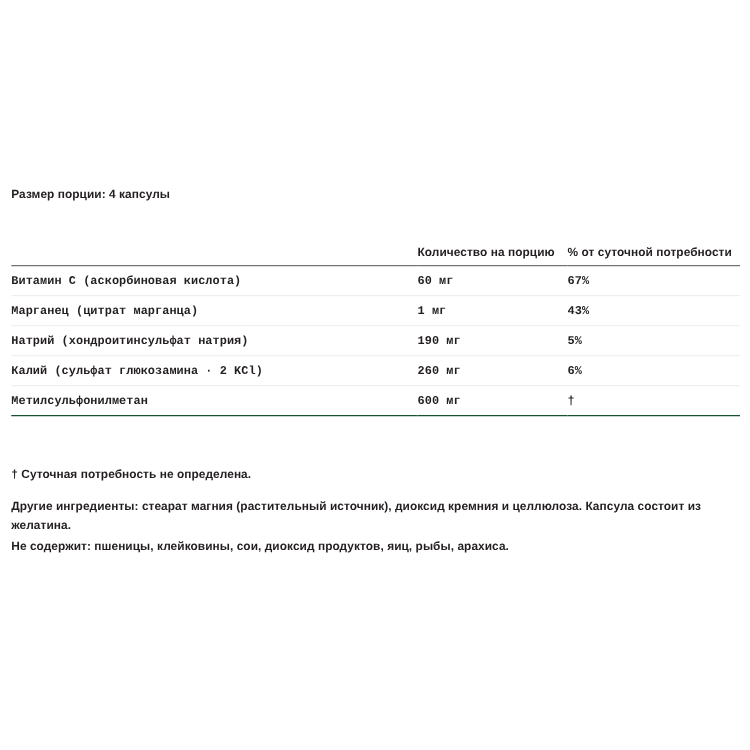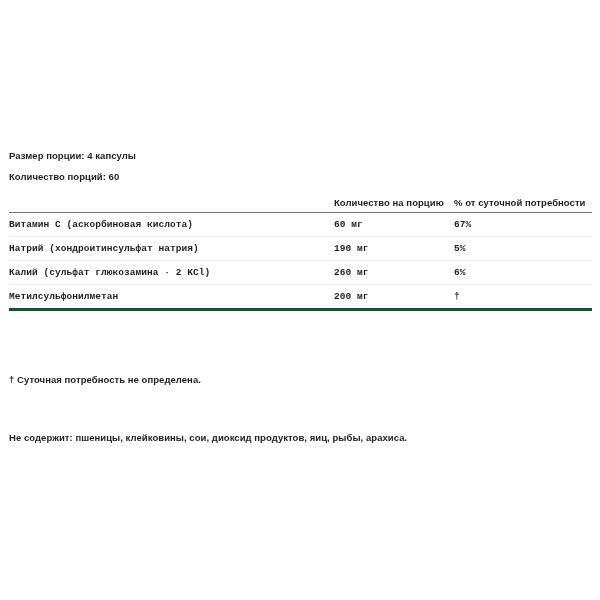--- a/index.html
+++ b/index.html
@@ -72,21 +72,21 @@
   }
   .facts-table tbody td {
     height: 23px;
     line-height: 23px;
     border-bottom: 1px solid #efefef;
     white-space: nowrap;
     overflow: hidden;
     font-family: Liberation Mono, monospace;
   }
   .facts-table tbody tr:last-child td {
-    border-bottom: 3px solid #14532d;
+    border-bottom: 1px solid #14532d;
   }
   td.indented { padding-left: 6px; }
 
   .dagger-note {
     position: absolute;
     left: 9px;
     top: 373px;
     font-size: 9.5px;
     font-weight: bold;
     line-height: 13px;
@@ -113,21 +113,20 @@
     letter-spacing: 0.05px;
   }
 </style>
 </head>
 <body>
 
 <div class="panel">
 
   <div class="serving-block">
     <div class="serving-line">Размер порции: 4 капсулы</div>
-    <div class="serving-line">Количество порций: 60</div>
   </div>
 
   <table class="facts-table">
     <colgroup>
       <col class="col-name">
       <col class="col-amount">
       <col class="col-dv">
     </colgroup>
     <thead>
       <tr>
@@ -136,35 +135,41 @@
         <th>% от суточной потребности</th>
       </tr>
     </thead>
     <tbody id="facts-body">
         <tr>
           <td>Витамин C (аскорбиновая кислота)</td>
           <td>60 мг</td>
           <td>67%</td>
         </tr>
         <tr>
+          <td>Марганец (цитрат марганца)</td>
+          <td>1 мг</td>
+          <td>43%</td>
+        </tr>
+        <tr>
           <td>Натрий (хондроитинсульфат натрия)</td>
           <td>190 мг</td>
           <td>5%</td>
         </tr>
         <tr>
           <td>Калий (сульфат глюкозамина · 2 KCl)</td>
           <td>260 мг</td>
           <td>6%</td>
         </tr>
         <tr>
           <td>Метилсульфонилметан</td>
-          <td>200 мг</td>
+          <td>600 мг</td>
           <td>†</td>
         </tr>
       </tbody>
   </table>
 
   <div class="dagger-note">† Суточная потребность не определена.</div>
 
+  <div class="other-ingredients">Другие ингредиенты: стеарат магния (растительный источник), диоксид кремния и целлюлоза. Капсула состоит из желатина.</div>
 
   <div class="free-from">Не содержит: пшеницы, клейковины, сои, диоксид продуктов, яиц, рыбы, арахиса.</div>
 
 </div>
 
 </body></html>

